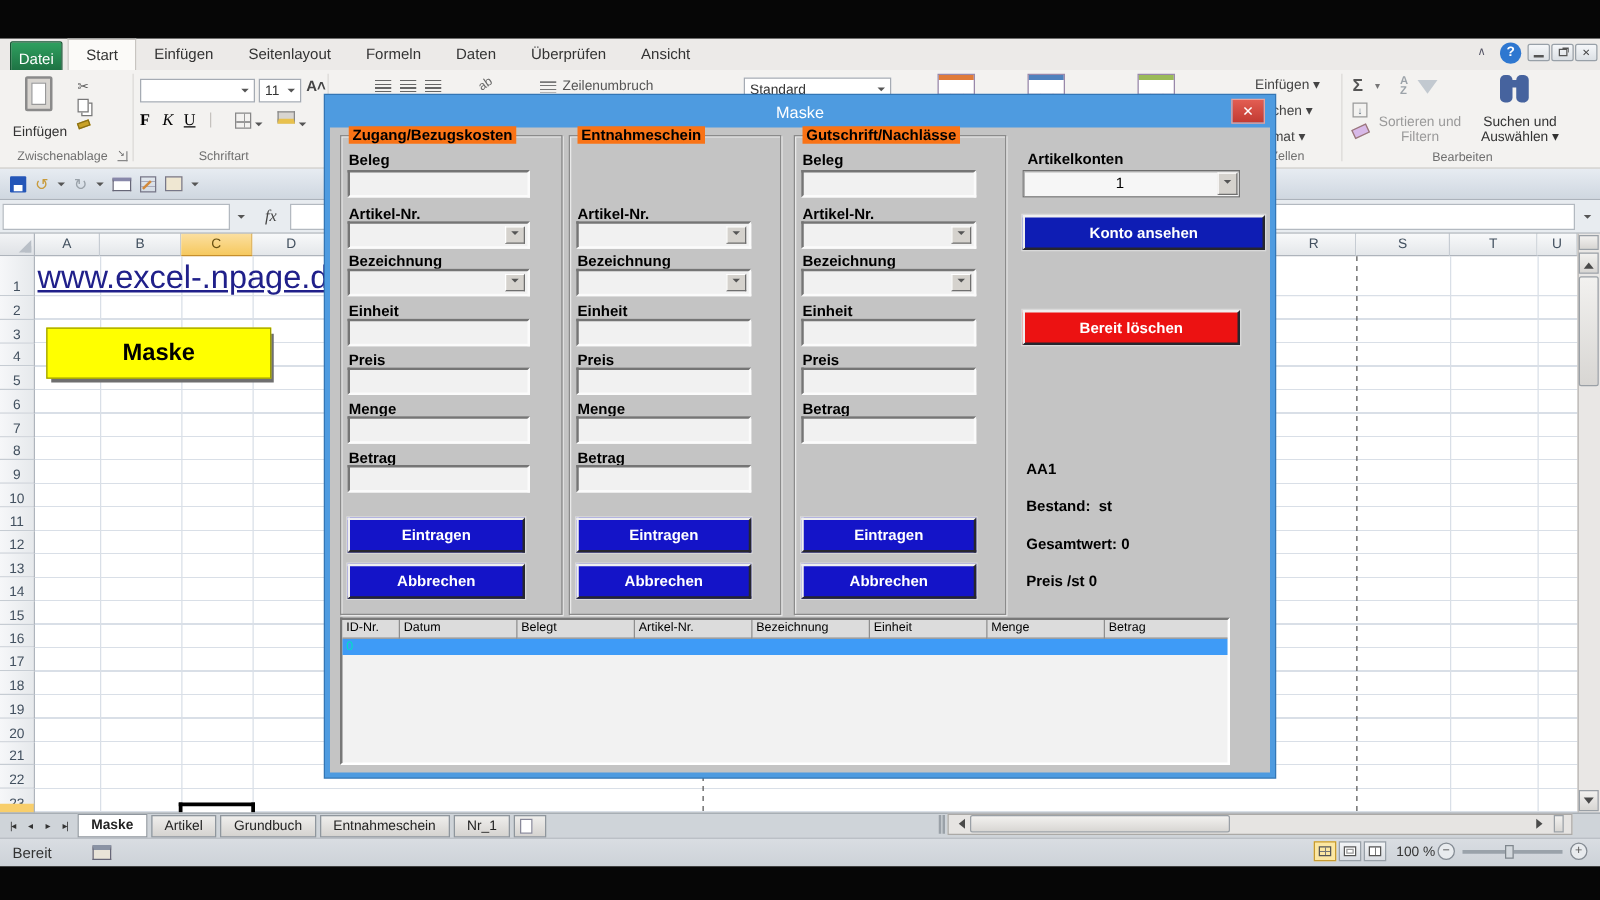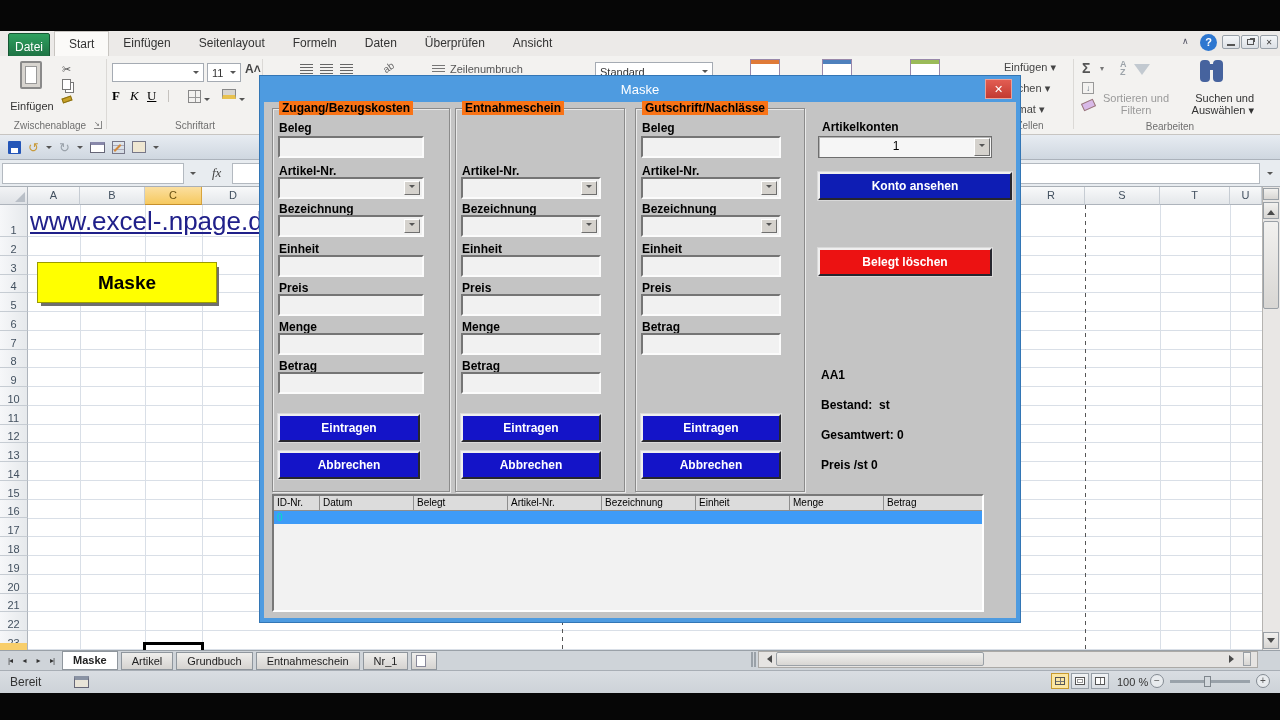--- a/index.html
+++ b/index.html
@@ -131,21 +131,21 @@
   <div class="a" style="left:245px;top:62px;font-size:12px;font-weight:bold;color:#444">A˄</div>
   <div class="a" style="left:112px;top:88px;font-size:13px;font-weight:bold;font-family:'Liberation Serif',serif">F</div>
   <div class="a" style="left:130px;top:88px;font-size:13px;font-style:italic;font-family:'Liberation Serif',serif">K</div>
   <div class="a" style="left:147px;top:88px;font-size:13px;text-decoration:underline;font-family:'Liberation Serif',serif">U</div>
   <div class="a" style="left:168px;top:90px;width:1px;height:12px;background:#C5C2BE"></div>
   <div class="a" style="left:188px;top:90px;width:13px;height:13px;border:1px solid #888;background:
        linear-gradient(#0000 6px,#999 6px 7px,#0000 7px),linear-gradient(90deg,#0000 6px,#999 6px 7px,#0000 7px)"></div>
   <div class="a dar" style="left:204px;top:95px"></div>
   <div class="a" style="left:222px;top:89px;width:14px;height:10px;background:#D8D5D0;border:1px solid #888;border-bottom:4px solid #E8C14D"></div>
   <div class="a dar" style="left:239px;top:95px"></div>
-  <div class="a glabel" style="left:120px;top:120px;width:150px">Schriftart</div>
+  <div class="a glabel" style="left:104px;top:120px;width:150px">Schriftart</div>
   <div class="gsep" style="left:262px"></div>
 
   <div class="a" style="left:300px;top:64px;width:13px;height:10px;background:repeating-linear-gradient(#666 0 1px,#0000 1px 3px)"></div>
   <div class="a" style="left:320px;top:64px;width:13px;height:10px;background:repeating-linear-gradient(#666 0 1px,#0000 1px 3px)"></div>
   <div class="a" style="left:340px;top:64px;width:13px;height:10px;background:repeating-linear-gradient(#666 0 1px,#0000 1px 3px)"></div>
   <div class="a" style="left:383px;top:62px;font-size:10px;color:#666;transform:rotate(-35deg)">ab</div>
   <div class="a" style="left:432px;top:65px;width:13px;height:9px;background:repeating-linear-gradient(#777 0 1px,#0000 1px 3px)"></div>
   <div class="a" style="left:450px;top:63px;font-size:11px;color:#555">Zeilenumbruch</div>
 
   <div class="a minibox" style="left:595px;top:62px;width:118px;height:19px;justify-content:space-between">
@@ -170,21 +170,21 @@
   <div class="a" style="left:1120px;top:60px;width:32px;height:30px;opacity:.45">
     <div style="font-size:9px;font-weight:bold;color:#345;line-height:8px">A<br>Z</div>
     <div style="position:absolute;left:14px;top:4px;width:0;height:0;border:8px solid transparent;border-top:11px solid #8899AA"></div>
   </div>
   <div class="a" style="left:1098px;top:92px;width:76px;text-align:center;font-size:11px;color:#9A9A9A;line-height:12px">Sortieren und Filtern</div>
   <div class="a" style="left:1198px;top:58px;width:30px;height:30px">
     <div style="position:absolute;left:2px;top:2px;width:10px;height:22px;background:#46639E;border-radius:4px"></div>
     <div style="position:absolute;left:15px;top:2px;width:10px;height:22px;background:#46639E;border-radius:4px"></div>
     <div style="position:absolute;left:10px;top:6px;width:7px;height:6px;background:#46639E"></div>
   </div>
-  <div class="a" style="left:1178px;top:92px;width:76px;text-align:right;font-size:11px;color:#333;line-height:12px"><span>Suchen und Auswählen</span> ▾</div>
+  <div class="a" style="left:1178px;top:92px;width:76px;text-align:center;font-size:11px;color:#333;line-height:12px"><span>Suchen und Auswählen</span> ▾</div>
   <div class="a glabel" style="left:1090px;top:121px;width:160px">Bearbeiten</div>
 
   <div class="a qat">
     <div style="width:13px;height:13px;background:#2456B8;border-radius:1px">
         <div style="width:7px;height:5px;background:#fff;margin:7px auto 0"></div>
       </div>
     <span style="font-size:13px;color:#C89B3C">↺</span>
       <span class="dar"></span>
     <span style="font-size:13px;color:#9AA2AA">↻</span>
       <span class="dar"></span>
@@ -405,21 +405,21 @@
       </div>
 
       <div class="flbl" style="left:558px;top:18px">Artikelkonten</div>
       <div style="position:absolute;left:554px;top:34px;width:174px;height:22px;background:#F6F6F6;border:1px solid #6E6E6E;box-shadow:inset 1px 1px 0 #B5B5B5">
         <div style="position:absolute;left:0;right:18px;top:2px;text-align:center;font-size:12px">1</div>
         <div class="cmbbtn" style="top:1px;right:1px;bottom:1px">
             <span class="dar"></span>
           </div>
       </div>
       <div class="vbtn" style="left:554px;top:70px;width:194px;background:#0E1DB4">Konto ansehen</div>
-      <div class="vbtn" style="left:554px;top:146px;width:174px;background:#EC1212">Belegt löschen</div>
+      <div class="vbtn" style="left:554px;top:146px;width:174px;background:#EC1212">Bereit löschen</div>
       <div class="info" style="top:266px">AA1</div>
       <div class="info" style="top:296px">Bestand:  st</div>
       <div class="info" style="top:326px">Gesamtwert: 0</div>
       <div class="info" style="top:356px">Preis /st 0</div>
 
       <div class="dtable">
         <div class="dth">
           <div style="width:46px">ID-Nr.</div>
           <div style="width:94px">Datum</div>
           <div style="width:94px">Belegt</div>

